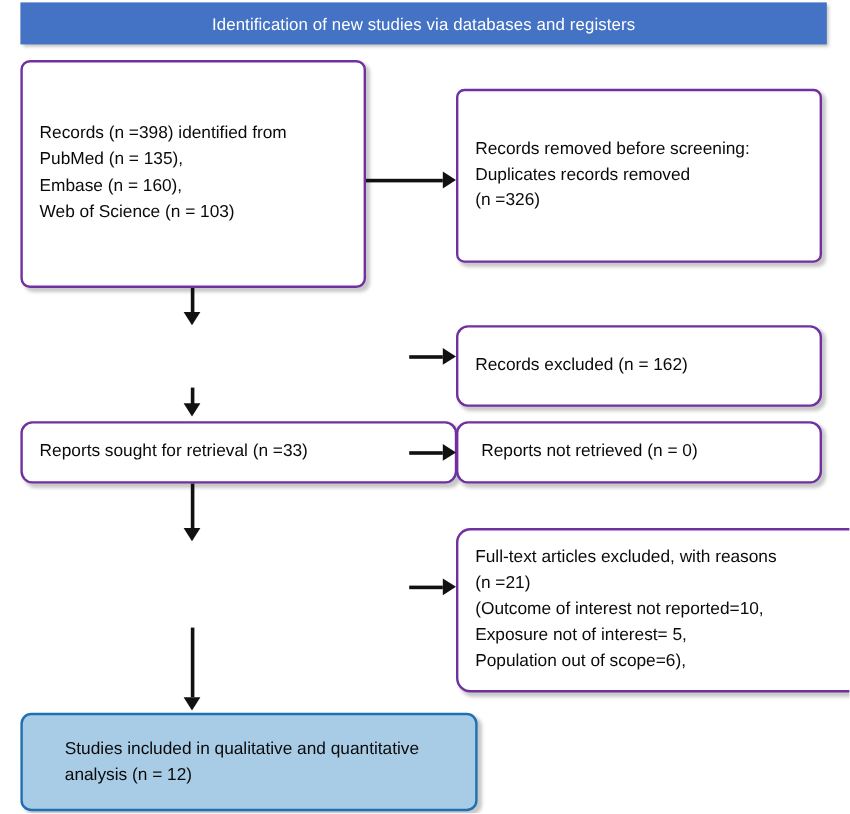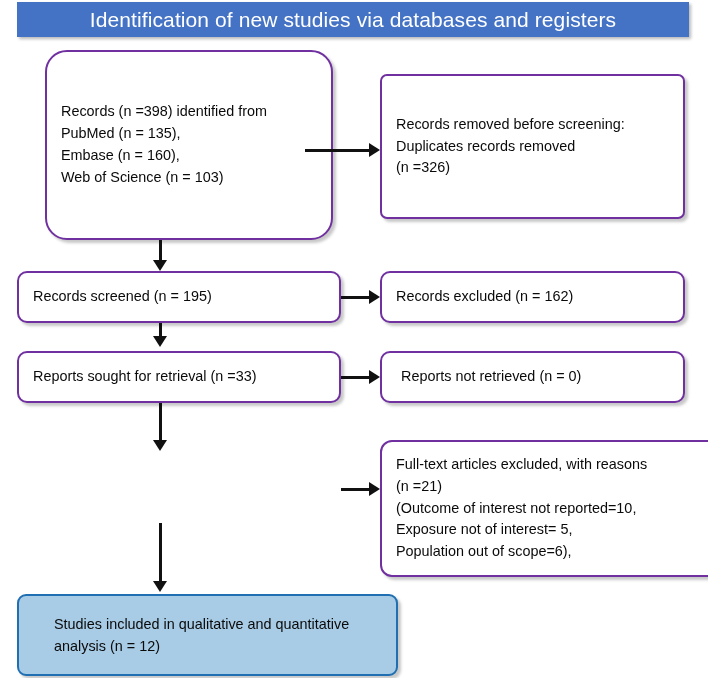--- a/index.html
+++ b/index.html
@@ -21,21 +21,21 @@
     position: absolute;
     left: 17px;
     top: 2px;
     width: 672px;
     height: 35px;
     background: #4472C4;
     color: #ffffff;
     display: flex;
     align-items: center;
     justify-content: center;
-    font-size: 21px;
+    font-size: 14px;
     letter-spacing: 0.1px;
     box-shadow: 2px 2px 3px rgba(0,0,0,0.28);
   }
   .pbox {
     position: absolute;
     background: #ffffff;
     border: 2.5px solid #7030A0;
     box-shadow: 3px 3px 3px rgba(0,0,0,0.22);
     box-sizing: border-box;
     display: flex;
@@ -61,25 +61,25 @@
     padding-left: 14px;
     padding-right: 8px;
   }
   .bluebox .txt {
     font-size: 14.4px;
     line-height: 1.55;
     color: #0a0a0a;
     white-space: pre-line;
   }
   
-  #box-identification { left: 17px;  top: 50px;  width: 288px; height: 190px; border-radius: 22px; margin-left: 28px; }
+  #box-identification { left: 17px;  top: 50px;  width: 288px; height: 190px; border-radius: 8px; }
   #box-duplicates     { left: 380px; top: 74px;  width: 305px; height: 145px; border-radius: 7px; }
   #box-screened       { left: 17px;  top: 271px; width: 324px; height: 52px;  border-radius: 10px; }
-  #box-excluded       { left: 380px; top: 271px; width: 305px; height: 52px;  border-radius: 10px; }
-  #box-sought         { left: 17px;  top: 351px; width: 324px; height: 52px;  border-radius: 10px; }
+  #box-excluded       { left: 380px; top: 271px; width: 305px; height: 68px;  border-radius: 10px; }
+  #box-sought         { left: 17px;  top: 351px; width: 364px; height: 52px;  border-radius: 10px; }
   #box-notretrieved   { left: 380px; top: 351px; width: 305px; height: 52px;  border-radius: 10px; padding-left: 19px; }
   #box-eligibility    { left: 17px;  top: 455px; width: 324px; height: 68px;  border-radius: 12px; }
   #box-reasons        { left: 380px; top: 440px; width: 359px; height: 137px; border-radius: 12px; }
   #box-included       { left: 17px;  top: 594px; width: 381px; height: 82px; padding-left: 35px; }
 
   
   .vline {
     position: absolute;
     width: 2.6px;
     background: #111111;
@@ -125,23 +125,20 @@
 Duplicates records removed
  (n =326)</span>
   </div>
 
   <div class="hline" style="left:305px; top:149px; width:64px;"></div>
   <div class="arrow-right" style="left:369px; top:143px;"></div>
 
   <div class="vline" style="left:159px; top:240px; height:22px;"></div>
   <div class="arrow-down" style="left:153px; top:260px;"></div>
 
-  <div class="pbox" id="box-screened">
-    <span class="txt">Records screened (n =  195)</span>
-  </div>
 
   <div class="pbox" id="box-excluded">
     <span class="txt">Records excluded (n = 162)</span>
   </div>
 
   <div class="hline" style="left:341px; top:296px; width:28px;"></div>
   <div class="arrow-right" style="left:369px; top:290px;"></div>
 
   <div class="vline" style="left:159px; top:323px; height:14px;"></div>
   <div class="arrow-down" style="left:153px; top:336px;"></div>

